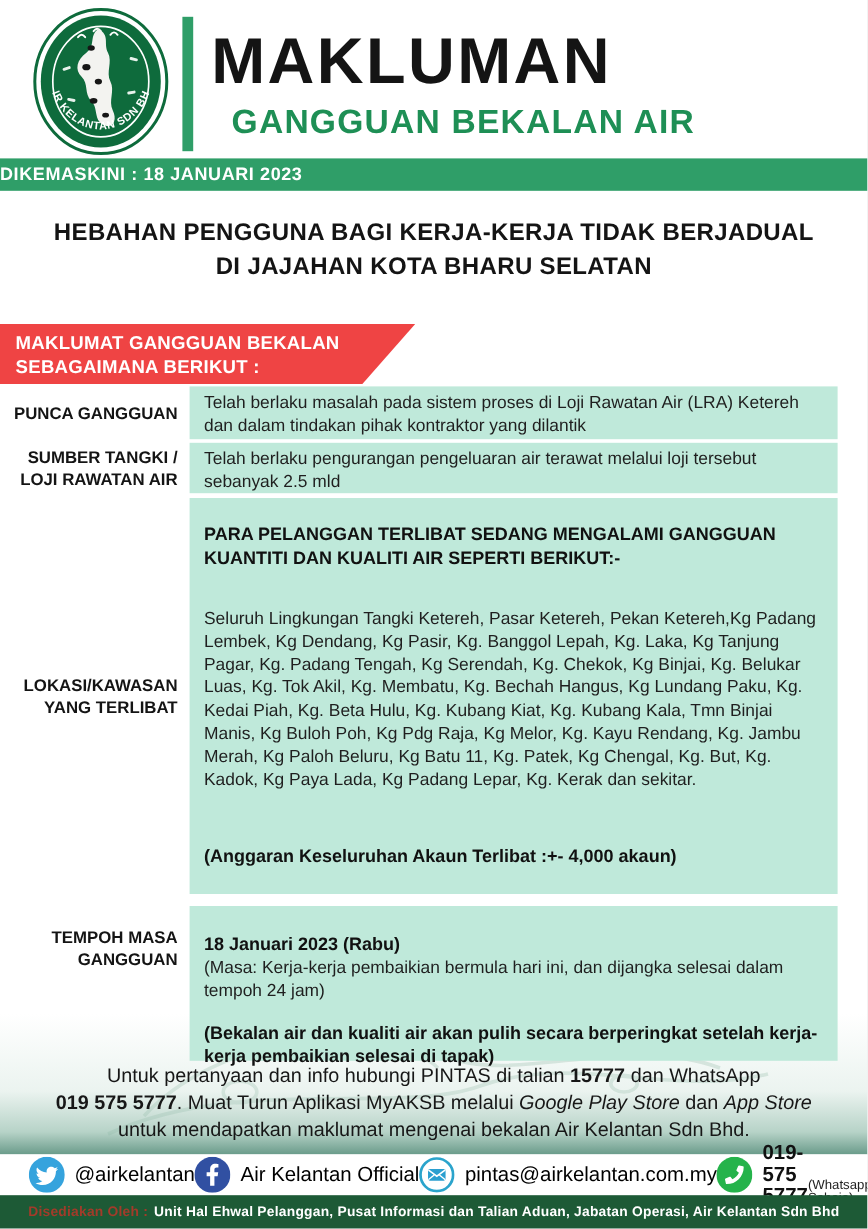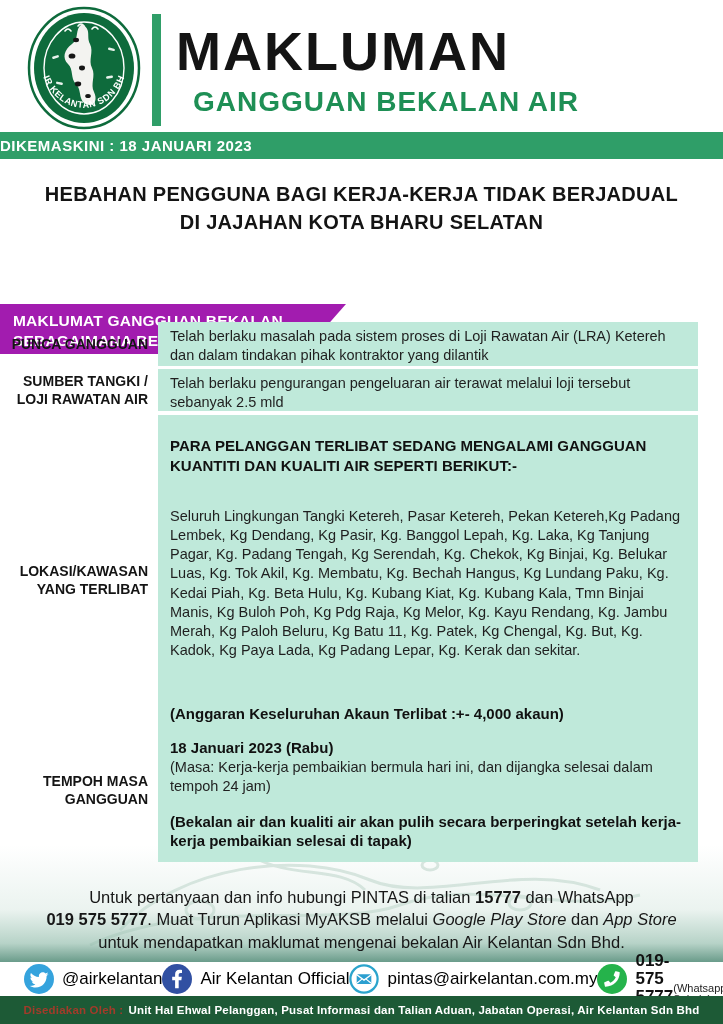--- a/index.html
+++ b/index.html
@@ -25,44 +25,43 @@
     color:#fff; font-weight:700; font-size:15px; line-height:27px; padding-left:0;
     letter-spacing:.5px;
   }
   
   .headline{
     position:absolute; top:180px; left:0; width:100%; text-align:center;
     font-size:20px; font-weight:700; color:#141414; line-height:1.42; letter-spacing:.3px;
   }
   
   .ribbon{
-    position:absolute; left:0; top:270px; width:346px; height:50px; background:#a21caf;
+    position:absolute; left:0; top:270px; width:346px; height:50px; background:#ef4444;
     clip-path:polygon(0 0, 100% 0, calc(100% - 44px) 100%, 0 100%);
     color:#fff; font-weight:700; font-size:15.5px; line-height:1.3; padding:7px 0 0 13px;
     letter-spacing:.2px;
-    margin-top:34px;
   }
   
   .row-label{
     position:absolute; left:0; width:148px; display:flex; flex-direction:column;
     justify-content:center; align-items:flex-end; text-align:right;
     font-weight:700; font-size:14px; line-height:1.32; color:#141414;
   }
   .row-value{
     position:absolute; left:158px; width:540px; background:#bfe9da;
     font-size:14.5px; line-height:1.32; color:#1f1f1f; padding:5px 12px;
   }
   .lbl-punca{ top:322px; height:44px; }
   .val-punca{ top:322px; height:44px; }
   .lbl-sumber{ top:369px; height:42px;text-align:right; }
   .val-sumber{ top:369px; height:42px; }
   .lbl-lokasi{ top:415px; height:330px; }
   .val-lokasi{ top:415px; height:330px; padding-top:21px; }
   .lbl-tempoh{ top:755px; height:129px; justify-content:flex-start; padding-top:17px; }
-  .val-tempoh{ top:733px; height:129px; padding-top:5px; }
+  .val-tempoh{ top:755px; height:129px; padding-top:23px; }
   .cell-bold{ font-weight:700; color:#111; font-size:15px; line-height:1.3; }
   .lokasi-heading{ margin-bottom:32px; }
   .lokasi-areas{ margin-bottom:44px; width:520px; }
   .tempoh-masa{ margin-bottom:16px; }
   
   .wash{
     position:absolute; left:0; top:845px; width:100%; height:117px; z-index:0;
     background:linear-gradient(to bottom,
       rgba(205,228,218,0) 0%,
       rgba(198,222,211,.35) 55%,

